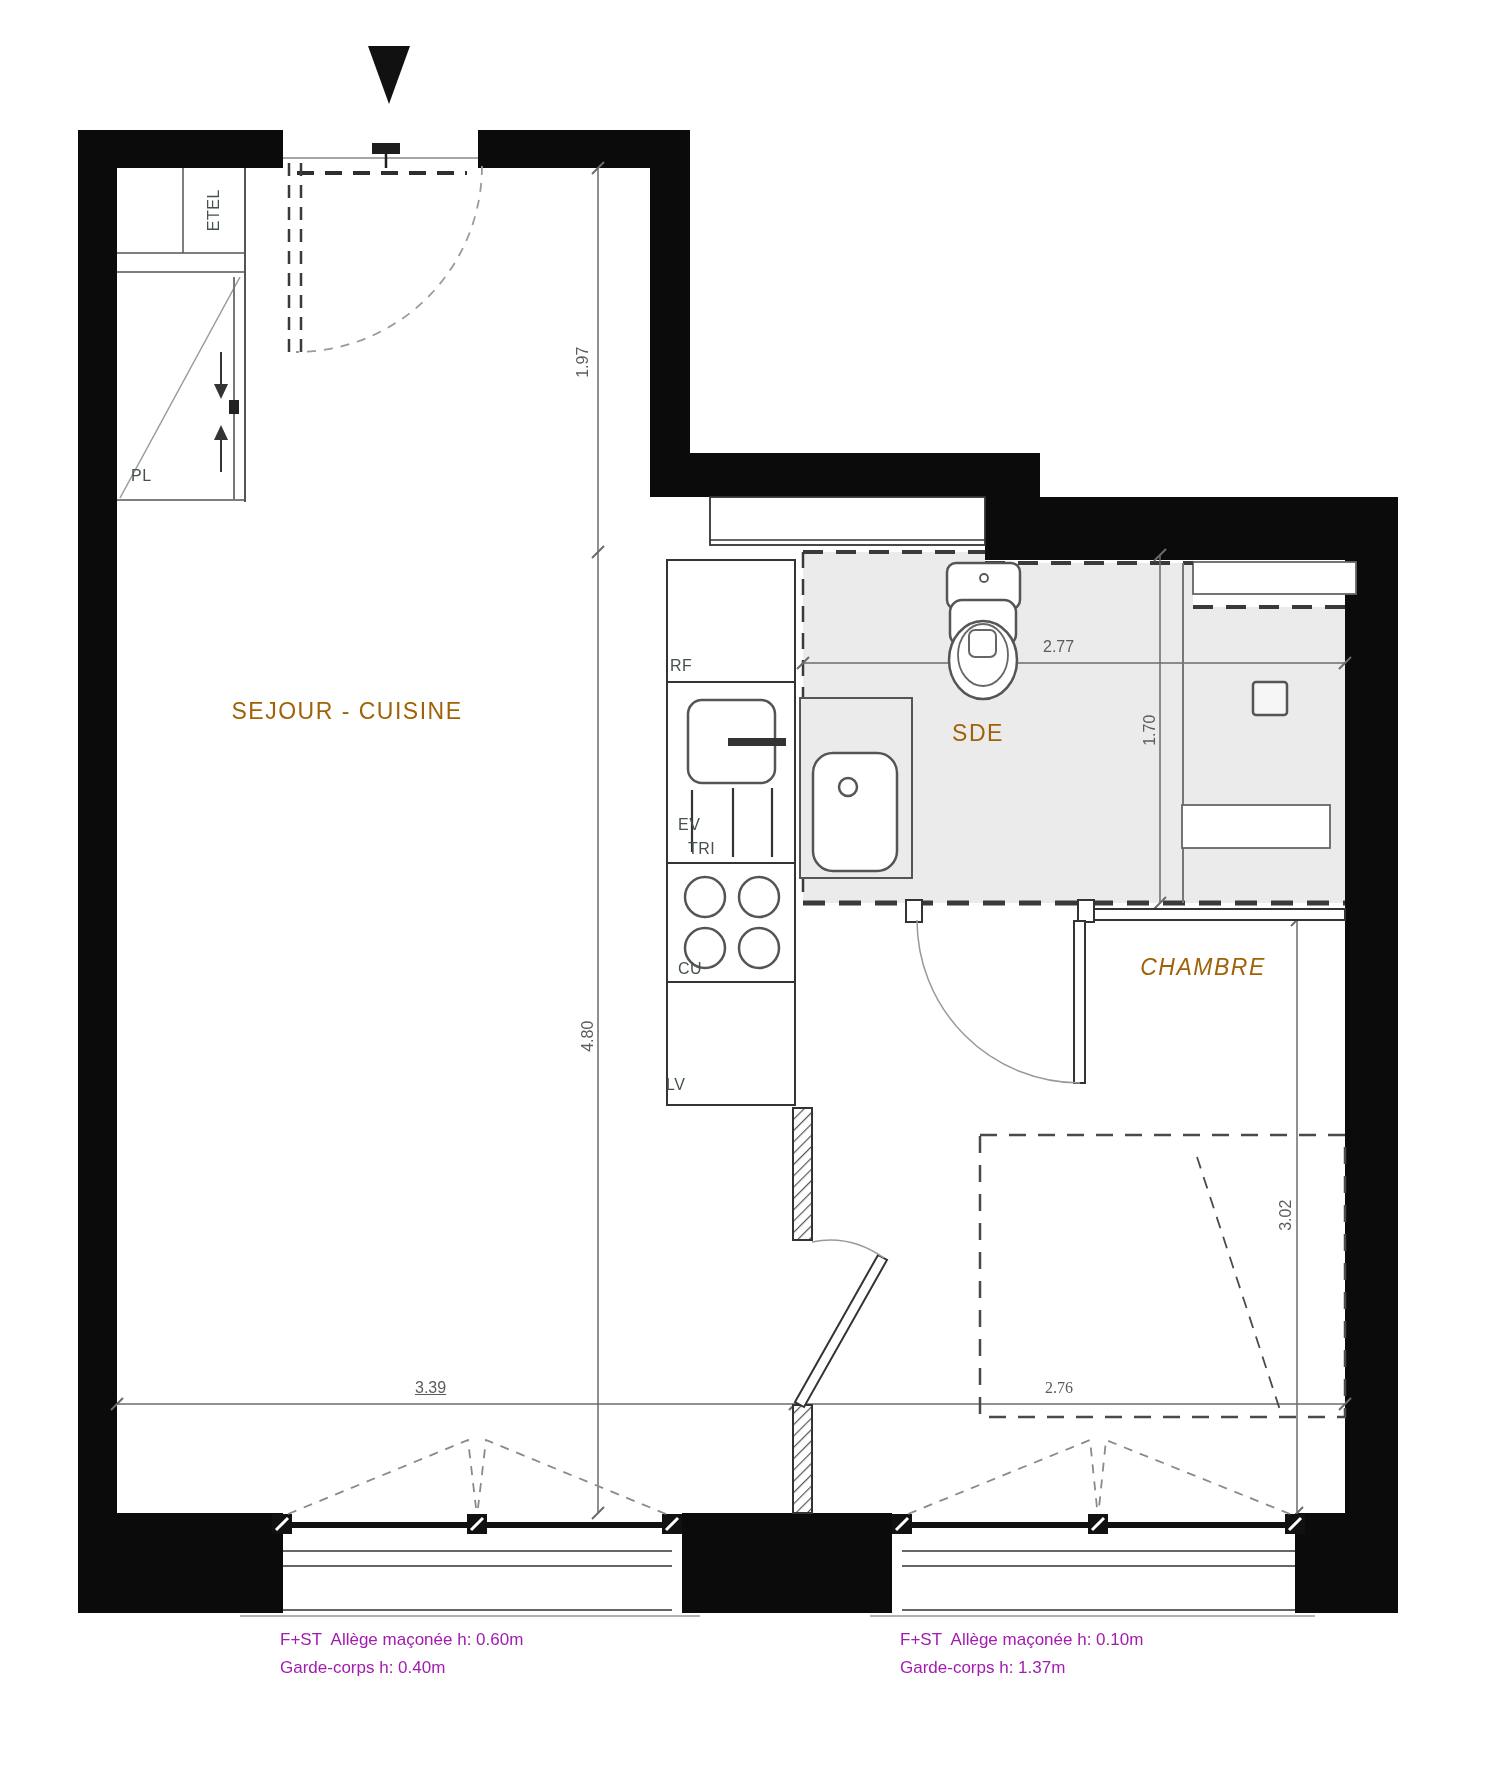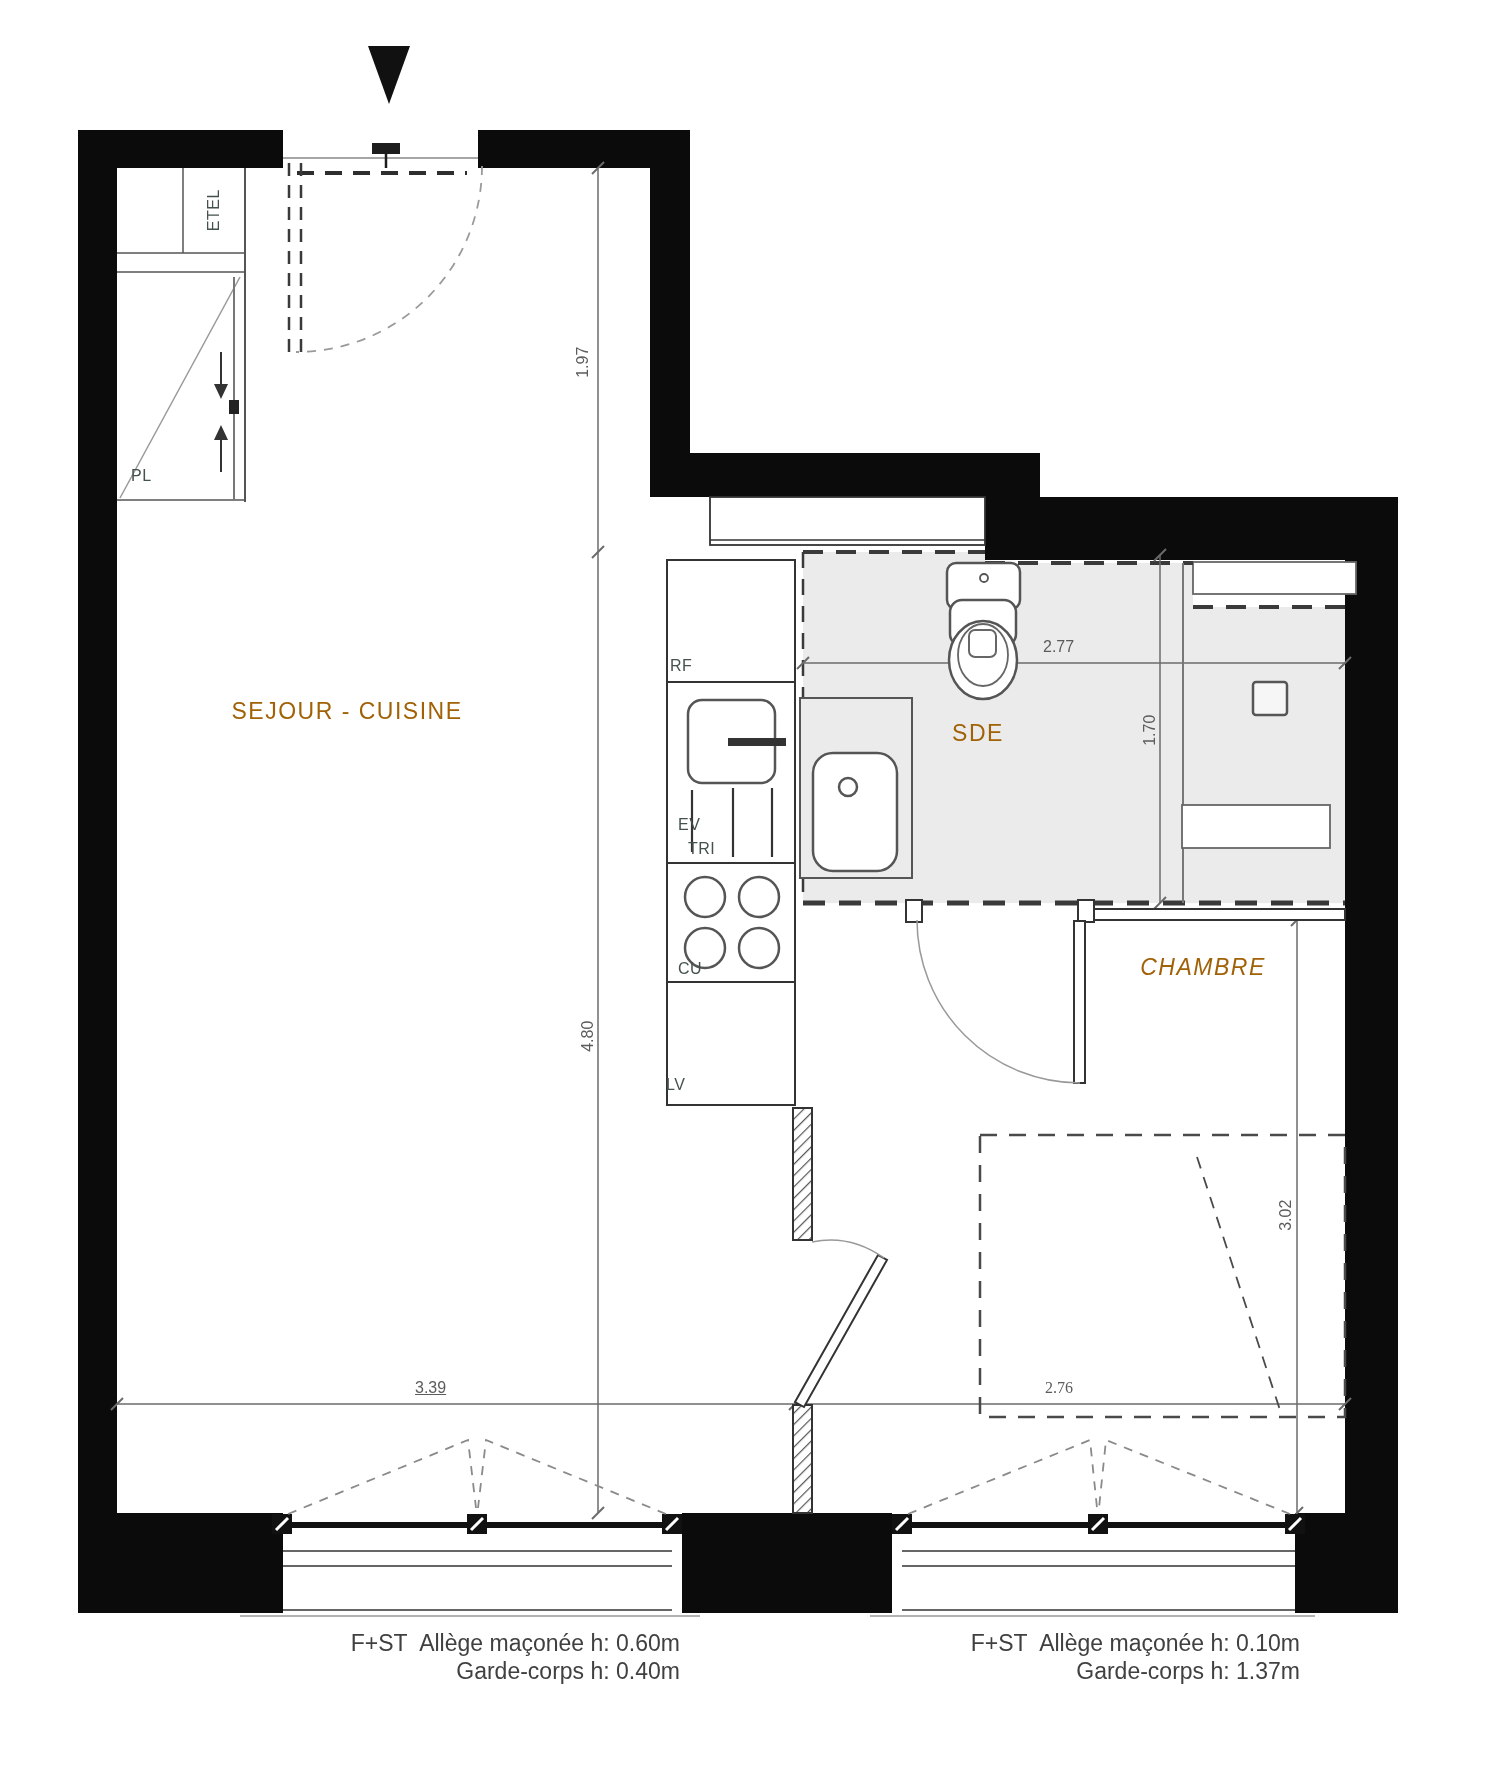--- a/index.html
+++ b/index.html
@@ -4,21 +4,21 @@
 <style>
   html,body{margin:0;padding:0;background:#ffffff;}
   .plan{position:relative;width:1500px;height:1767px;background:#ffffff;overflow:hidden;
         font-family:"Liberation Sans", sans-serif;}
   .plan svg{position:absolute;left:0;top:0;}
   .lbl{position:absolute;color:#3d433f;white-space:pre;line-height:1.15;}
   .room{font-size:23px;letter-spacing:1.5px;text-align:center;color:#a16207;}
   .small{font-size:16px;color:#45524a;letter-spacing:0.5px;}
   .dim{font-size:16px;color:#5c5c5c;}
   .vert{transform:rotate(-90deg);transform-origin:center center;text-align:center;}
-  .note{font-size:23px;color:#404040;text-align:right;width:400px;}
+  .note{font-size:17px;color:#a21caf;text-align:left;width:400px;}
 </style>
 </head>
 <body>
 
 <div class="plan">
 
 <svg width="1500" height="1767" viewBox="0 0 1500 1767">
   <defs>
     <pattern id="hatch" width="8" height="8" patternUnits="userSpaceOnUse" patternTransform="rotate(45)">
       <rect width="8" height="8" fill="#ffffff"></rect>

